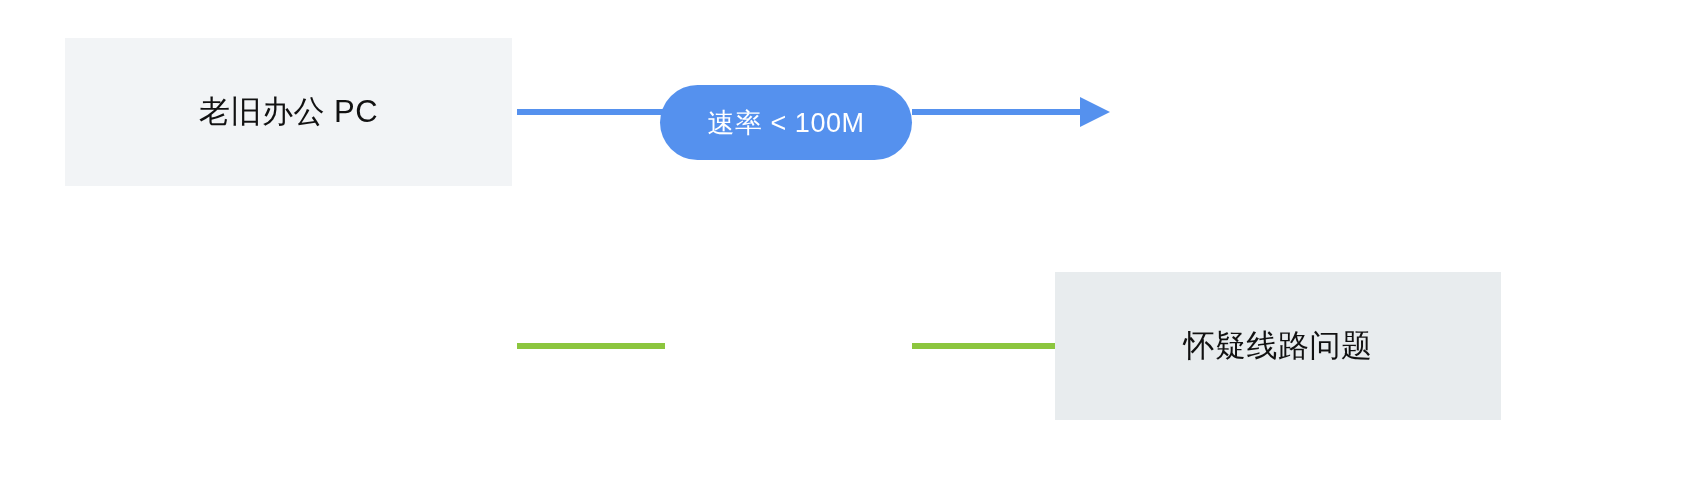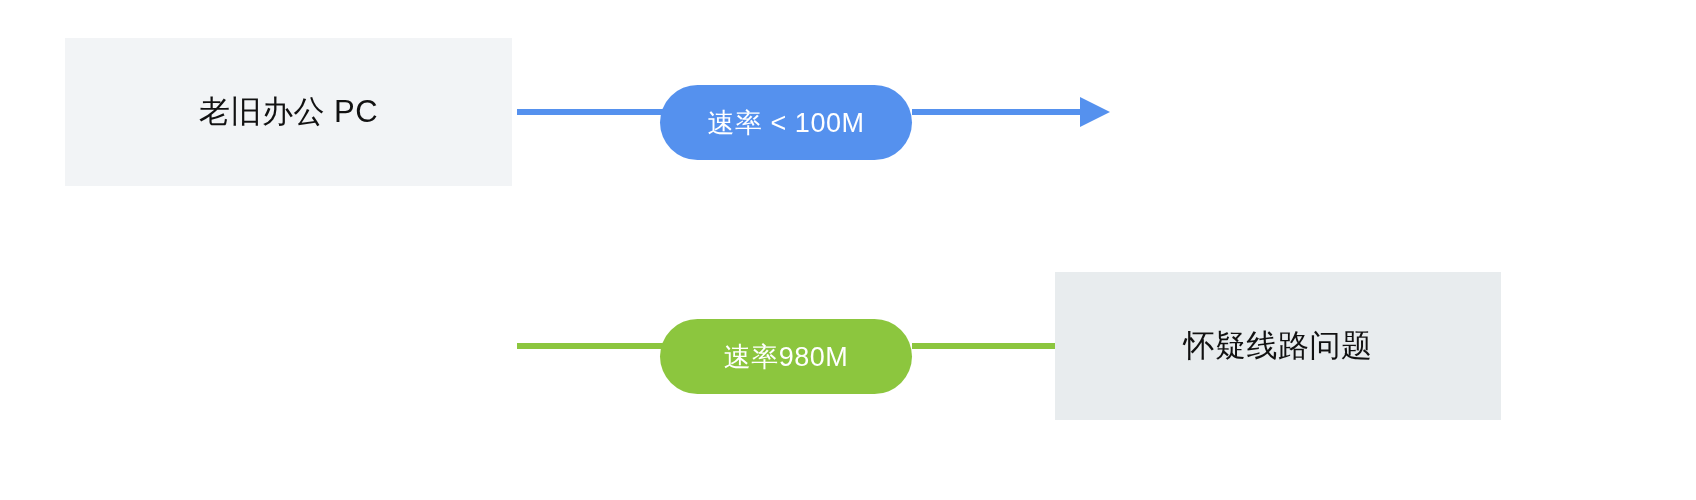--- a/index.html
+++ b/index.html
@@ -137,23 +137,20 @@
     </div>
 
   </div>
 
   <div id="row-2" class="flow-row accent-green">
 
 
     <div class="connector">
       <div class="conn-line left"></div>
 
-      <div class="conn-pill">
-        <span class="pill-label">速率980M</span>
-      </div>
 
       <div class="conn-line right"></div>
 
       <div class="conn-arrow"></div>
     </div>
 
     <div class="node-box node-target">
       <span class="node-label">怀疑线路问题</span>
     </div>
   </div>

